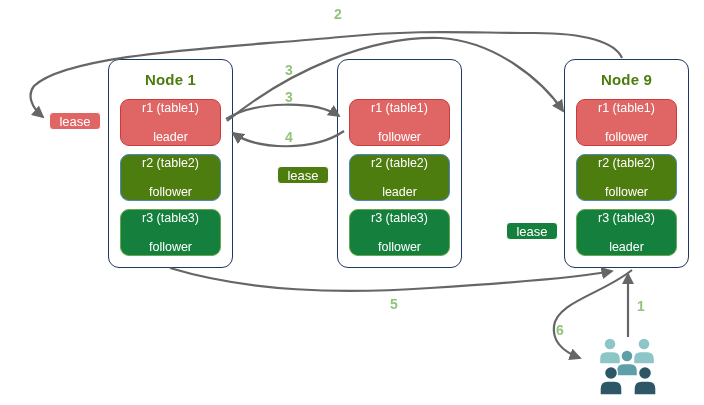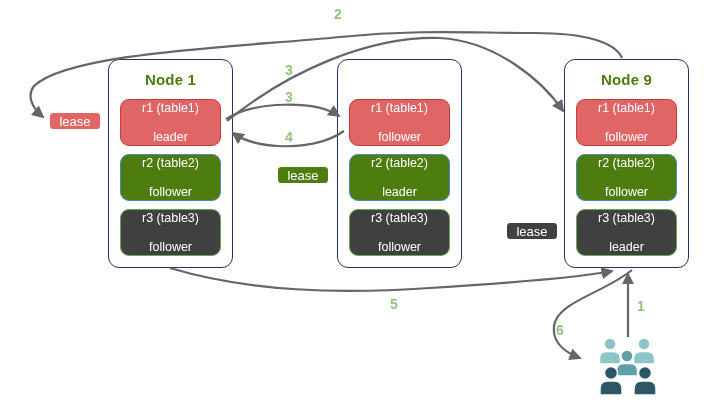--- a/index.html
+++ b/index.html
@@ -21,21 +21,21 @@
   }
   .replica{
     position:absolute;left:11px;right:11px;height:47px;border-radius:9px;
     border:1.6px solid;box-sizing:border-box;color:#ffffff;
     display:flex;flex-direction:column;align-items:center;justify-content:space-between;
     font-size:12.5px;line-height:1.32;text-align:center;
   }
   .replica.r1{top:39px;} .replica.r2{top:94px;} .replica.r3{top:149px;}
   .red{background:#e06666;border-color:#cc3b3b;}
   .blue{background:#4d7c0f;border-color:#4a86c8;}
-  .green{background:#404040;border-color:#6aa84f;}
+  .green{background:#15803d;border-color:#6aa84f;}
   
   .lease{
     position:absolute;width:52px;height:18px;border-radius:4px;border:1px solid;
     color:#ffffff;font-size:13px;display:flex;align-items:center;justify-content:center;
     box-sizing:border-box;
   }
   #lease-red{left:49px;top:112px;}
   #lease-blue{left:277px;top:166px;}
   #lease-green{left:506px;top:222px;}
   

